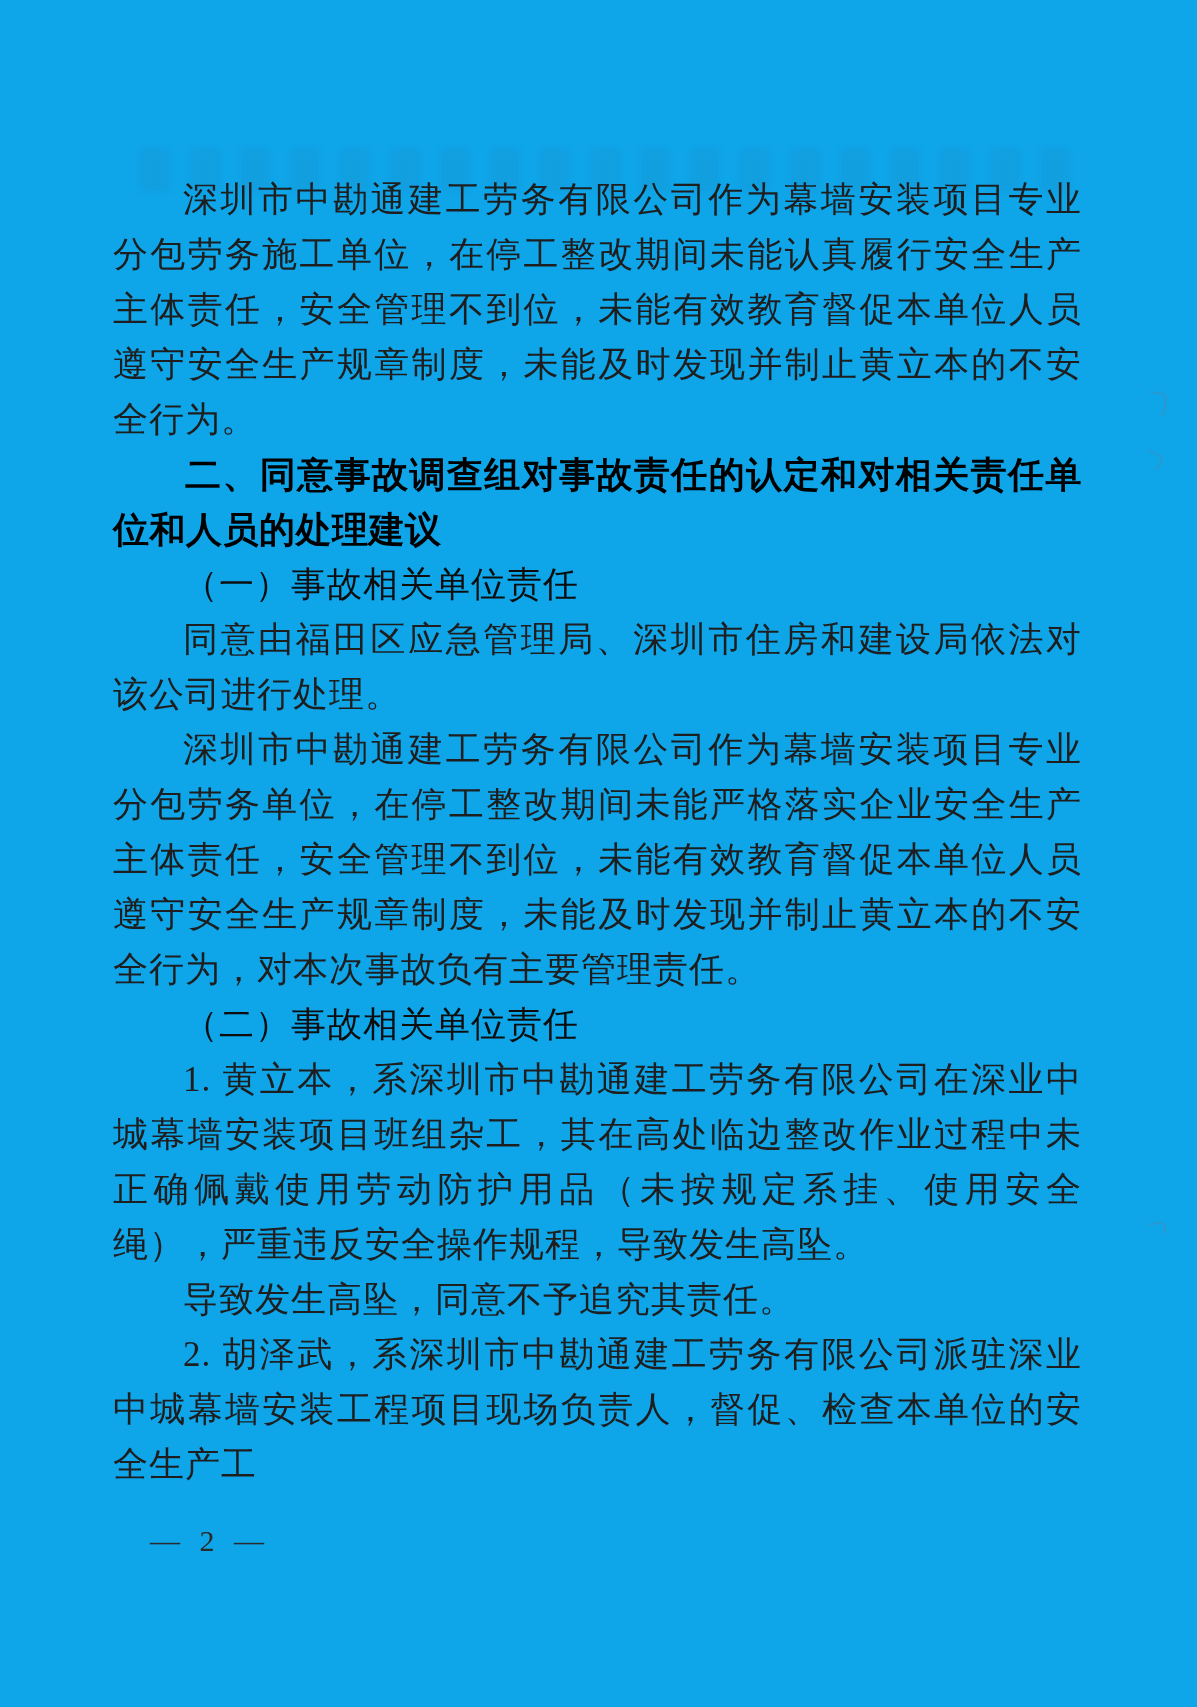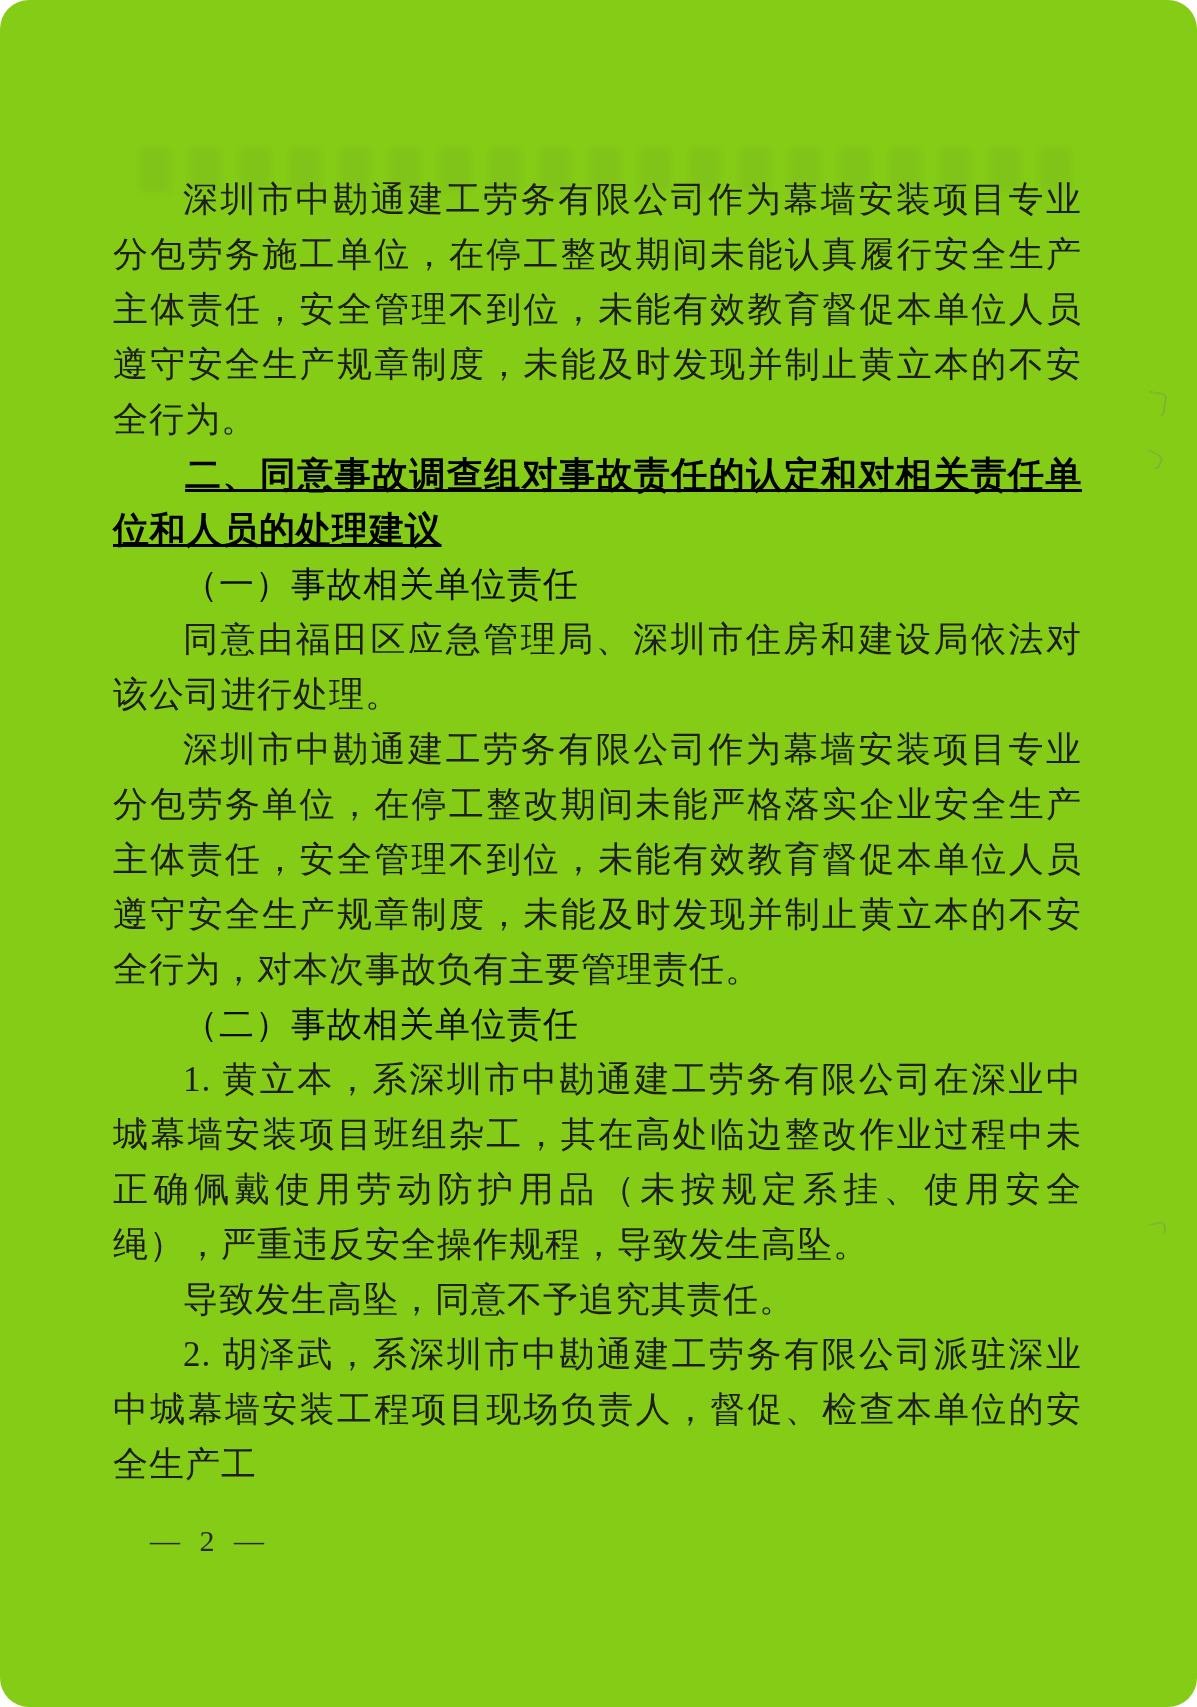--- a/index.html
+++ b/index.html
@@ -4,25 +4,24 @@
 <style>
   html, body {
     margin: 0;
     padding: 0;
     background: #ffffff;
   }
   .page {
     position: relative;
     width: 1197px;
     height: 1707px;
-    background: #84cc16;
+    background: #0ea5e9;
     overflow: hidden;
     font-family: "Liberation Serif", "DejaVu Serif", serif;
     color: #1e1e1e;
-    border-radius: 29px;
   }
   .content {
     position: absolute;
     left: 113px;
     top: 172px;
     width: 969px;
   }
   .content p {
     margin: 0;
     font-size: 35px;
@@ -31,21 +30,20 @@
     text-indent: 2em;
     letter-spacing: 1px;
     color: #1e1e1e;
   }
   .content p.h1 {
     font-family: "Liberation Sans", "DejaVu Sans", sans-serif;
     font-weight: 700;
     color: #000000;
     font-size: 36px;
     letter-spacing: 0.5px;
-    text-decoration: underline;
   }
   .content p.h2 {
     font-weight: 400;
     color: #0d0d0d;
   }
   .page-number {
     position: absolute;
     left: 150px;
     top: 1524px;
     font-size: 30px;

